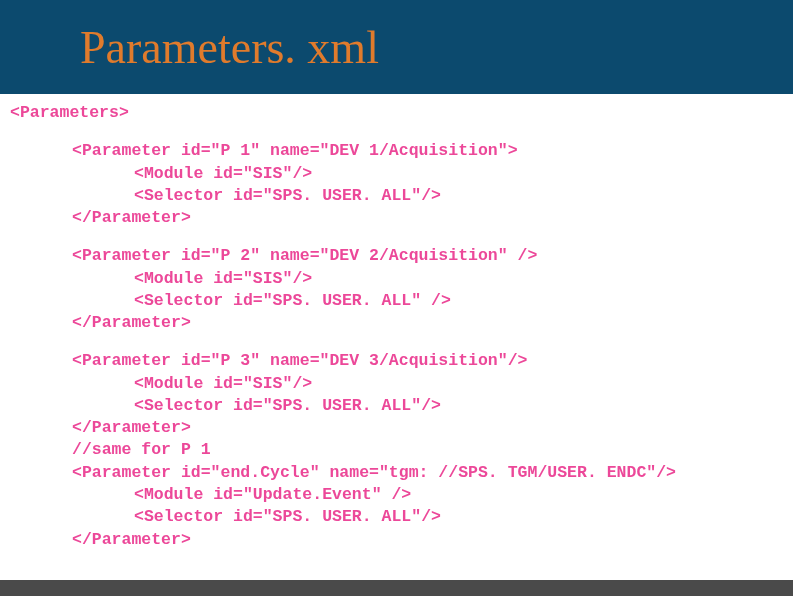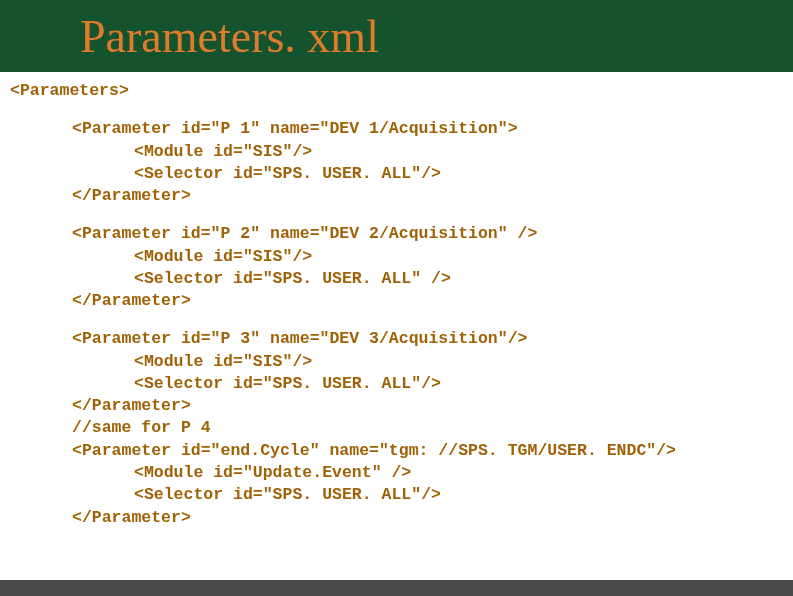--- a/index.html
+++ b/index.html
@@ -1,18 +1,18 @@
 <!DOCTYPE html>
 <html><head>
 <meta charset="utf-8">
 <style>
 html,body{margin:0;padding:0;width:793px;height:596px;background:#fff;font-family:"Courier New",monospace;overflow:hidden}
-.header{background:#14532d;height:72px;padding:0 0 0 80px;display:flex;align-items:center}
+.header{background:#0c4a6e;height:94px;padding:0 0 0 80px;display:flex;align-items:center}
 .title{color:#e07b2c;font-family:Georgia,"Times New Roman",serif;font-size:46px;font-weight:400}
-.body{padding:8px 0 0 10px;font-size:16.5px;line-height:1.35;font-weight:bold;color:#a16207}
+.body{padding:8px 0 0 10px;font-size:16.5px;line-height:1.35;font-weight:bold;color:#ec4899}
 .i1{padding-left:62px}
 .i2{padding-left:124px}
 .footband{position:absolute;left:0;right:0;bottom:0;height:16px;background:#4a4a4a}
 .gap{height:16px}
 </style>
 </head>
 <body>
 
 <div class="header">
   <div class="title">Parameters. xml</div>
@@ -28,20 +28,20 @@
   <div class="gap"></div>
   <div class="i1">&lt;Parameter id="P 2" name="DEV 2/Acquisition" /&gt;</div>
   <div class="i2">&lt;Module id="SIS"/&gt;</div>
   <div class="i2">&lt;Selector id="SPS. USER. ALL" /&gt;</div>
   <div class="i1">&lt;/Parameter&gt;</div>
   <div class="gap"></div>
   <div class="i1">&lt;Parameter id="P 3" name="DEV 3/Acquisition"/&gt;</div>
   <div class="i2">&lt;Module id="SIS"/&gt;</div>
   <div class="i2">&lt;Selector id="SPS. USER. ALL"/&gt;</div>
   <div class="i1">&lt;/Parameter&gt;</div>
-  <div class="i1">//same for P 4</div>
+  <div class="i1">//same for P 1</div>
   <div class="i1">&lt;Parameter id="end.Cycle" name="tgm: //SPS. TGM/USER. ENDC"/&gt;</div>
   <div class="i2">&lt;Module id="Update.Event" /&gt;</div>
   <div class="i2">&lt;Selector id="SPS. USER. ALL"/&gt;</div>
   <div class="i1">&lt;/Parameter&gt;</div>
 </div>
 
 <div class="footband"></div>
 
 </body></html>

